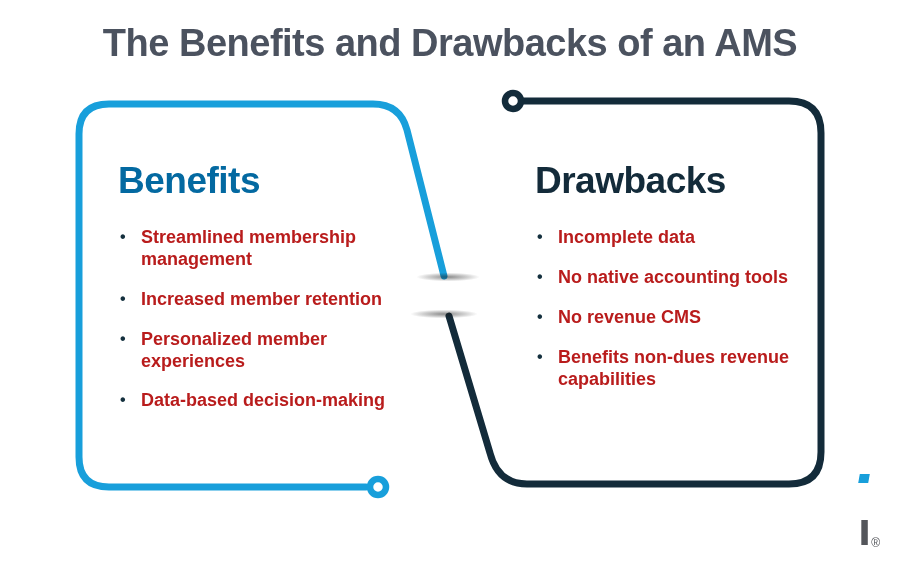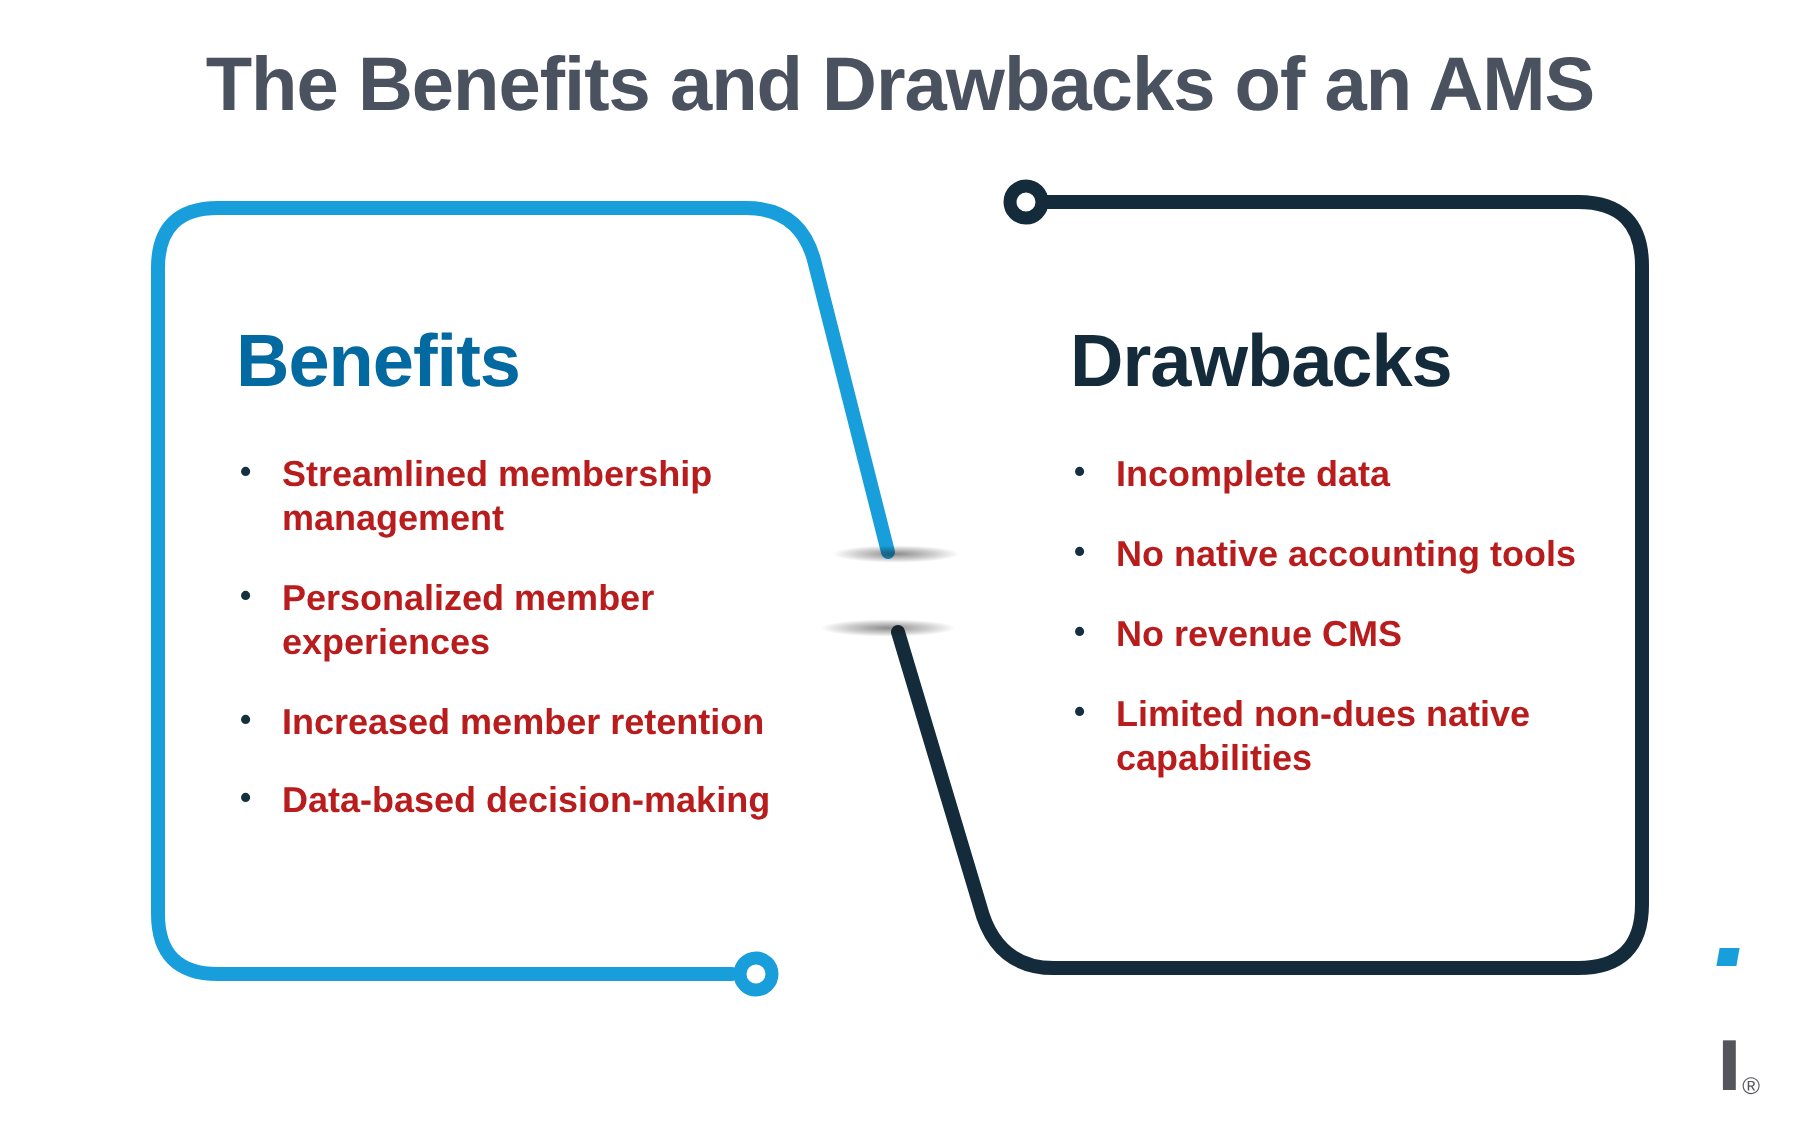--- a/index.html
+++ b/index.html
@@ -139,33 +139,33 @@
     <circle cx="513" cy="101" r="8" fill="#ffffff" stroke-width="6.5" stroke="#132B3A"></circle>
   </svg>
 
   <div class="overlap-shadow top"></div>
   <div class="overlap-shadow bottom"></div>
 
   <section class="panel-content benefits">
     <h2 class="panel-heading">Benefits</h2>
     <ul class="bullet-list">
         <li>Streamlined membership management</li>
+        <li>Increased member retention</li>
         <li>Personalized member experiences</li>
-        <li>Increased member retention</li>
         <li>Data-based decision-making</li>
       </ul>
   </section>
 
   <section class="panel-content drawbacks">
     <h2 class="panel-heading">Drawbacks</h2>
     <ul class="bullet-list">
         <li>Incomplete data</li>
         <li>No native accounting tools</li>
         <li>No revenue CMS</li>
-        <li>Limited non-dues native capabilities</li>
+        <li>Benefits non-dues revenue capabilities</li>
       </ul>
   </section>
 
   <div class="logo">
     <span class="logo-text logo-i-wrap">
       <span class="logo-tittle"></span><span>ı</span>
     </span>
     <span class="logo-reg">®</span>
   </div>
 

